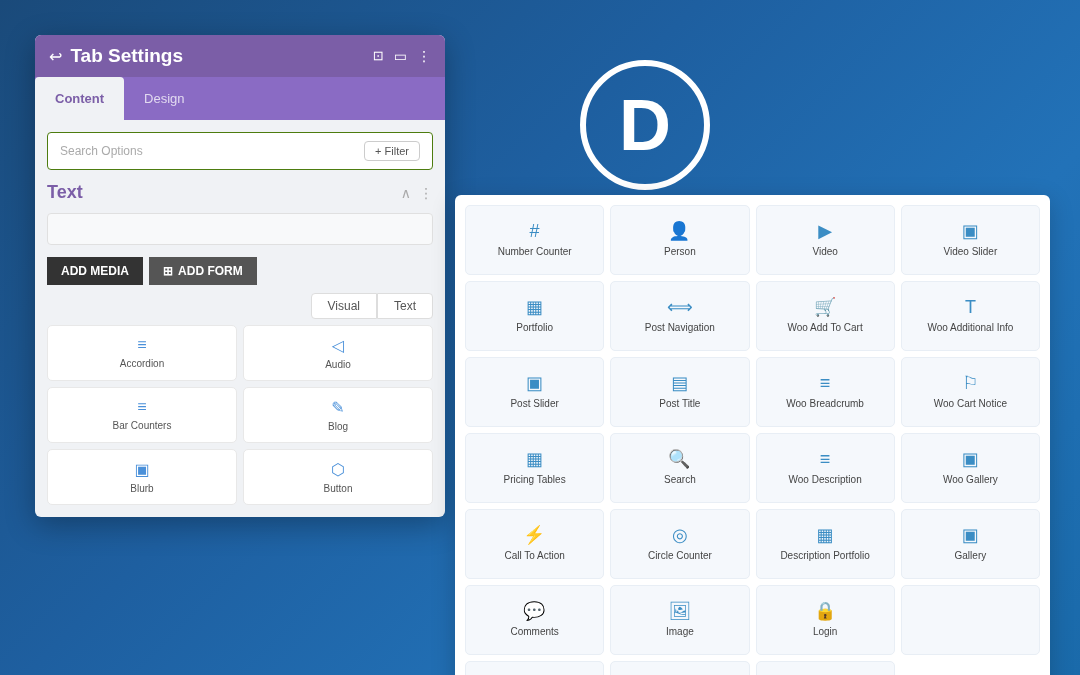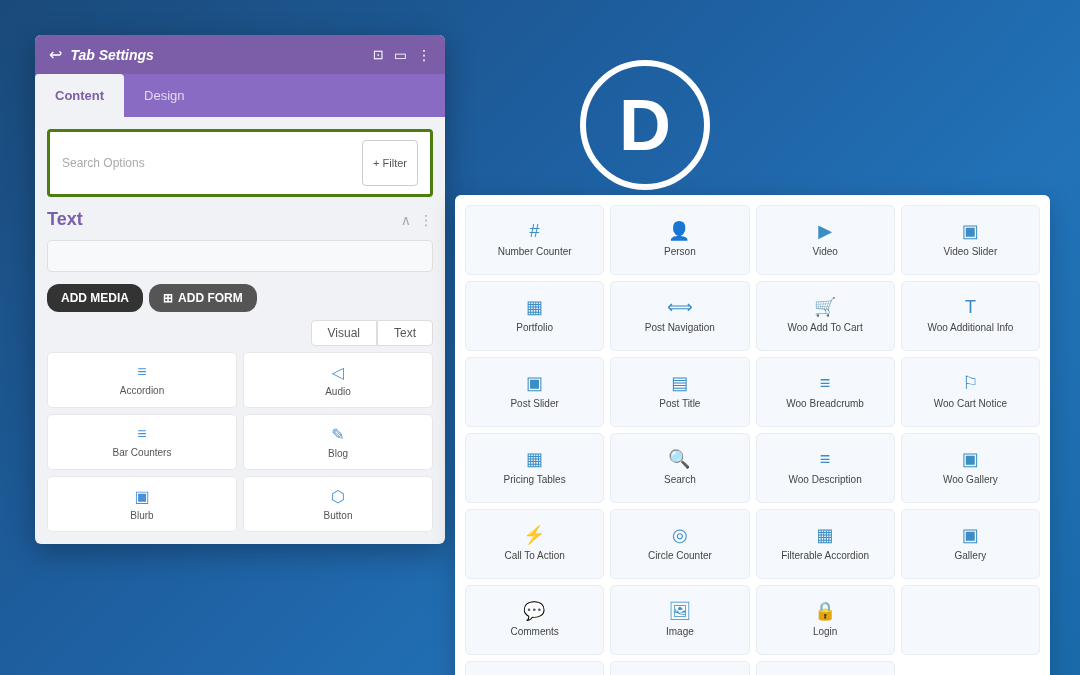--- a/index.html
+++ b/index.html
@@ -52,23 +52,22 @@
       align-items: center;
       justify-content: space-between;
     }
     .panel-header-left {
       display: flex;
       align-items: center;
       gap: 8px;
     }
     .panel-title {
       color: white;
-      font-size: 14px;
+      font-size: 19px;
       font-weight: 600;
-      font-style: italic;
     }
     .panel-header-icons {
       display: flex;
       gap: 10px;
     }
     .header-icon {
       color: white;
       font-size: 14px;
       cursor: pointer;
     }
@@ -89,38 +88,38 @@
       font-weight: 600;
       border-radius: 4px 4px 0 0;
     }
 
     .panel-body {
       padding: 12px;
     }
 
     .search-bar {
       background: white;
-      border: 3px solid #4d7c0f;
+      border: 1px solid #4d7c0f;
       border-radius: 4px;
       padding: 8px 12px;
       display: flex;
       align-items: center;
       justify-content: space-between;
       margin-bottom: 12px;
       gap: 16px;
     }
     .search-placeholder {
       color: #aaa;
       font-size: 12px;
     }
     .filter-btn {
       background: white;
       border: 1px solid #ccc;
       border-radius: 4px;
-      padding: 16px 10px;
+      padding: 3px 10px;
       font-size: 11px;
       color: #555;
       cursor: pointer;
       display: flex;
       align-items: center;
       gap: 4px;
     }
 
     .section-header {
       display: flex;
@@ -158,21 +157,21 @@
       height: 32px;
     }
 
     .editor-buttons {
       display: flex;
       gap: 6px;
       margin-bottom: 8px;
     }
     .editor-btn {
       padding: 7px 14px;
-      border-radius: 12px;
+      border-radius: 0;
       font-size: 12px;
       font-weight: 600;
       cursor: pointer;
       border: none;
       display: flex;
       align-items: center;
       gap: 5px;
     }
     .btn-media {
       background: #333;
@@ -427,21 +426,21 @@
       <div class="widget-item">
       <span class="widget-icon">⚡</span>
       <span class="widget-label">Call To Action</span>
     </div>
       <div class="widget-item">
       <span class="widget-icon">◎</span>
       <span class="widget-label">Circle Counter</span>
     </div>
       <div class="widget-item">
       <span class="widget-icon">▦</span>
-      <span class="widget-label">Filterable Accordion</span>
+      <span class="widget-label">Description Portfolio</span>
     </div>
       <div class="widget-item">
       <span class="widget-icon">▣</span>
       <span class="widget-label">Gallery</span>
     </div>
       <div class="widget-item">
       <span class="widget-icon">💬</span>
       <span class="widget-label">Comments</span>
     </div>
       <div class="widget-item">

